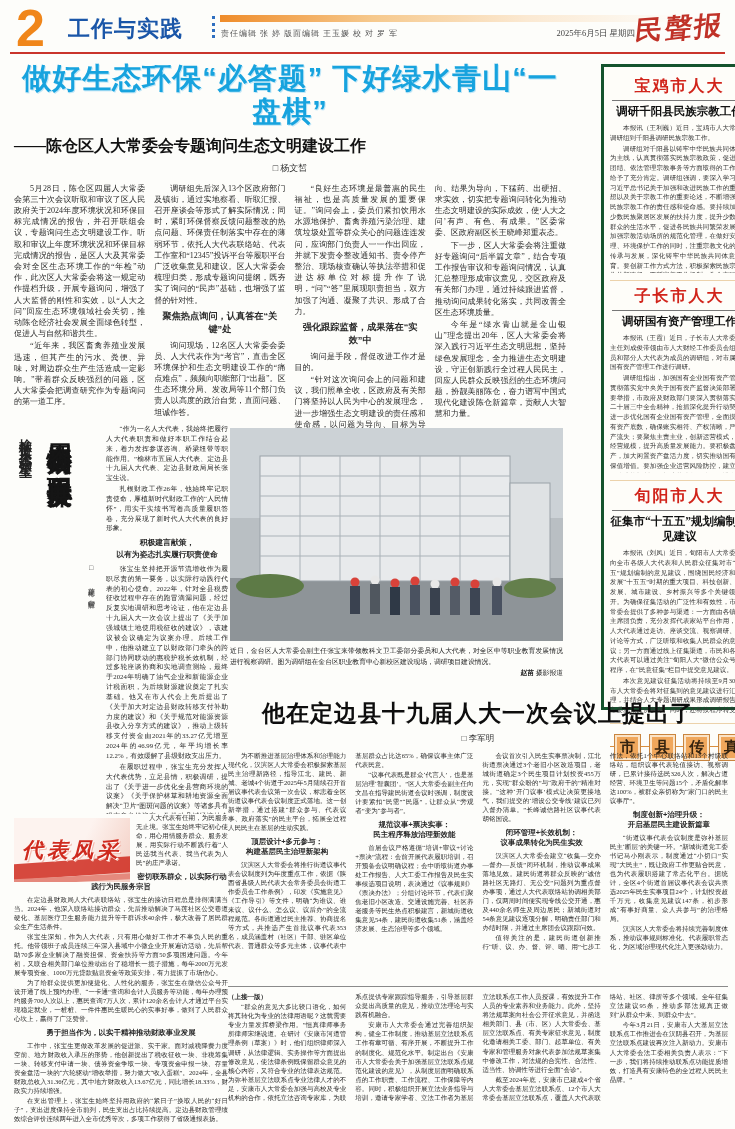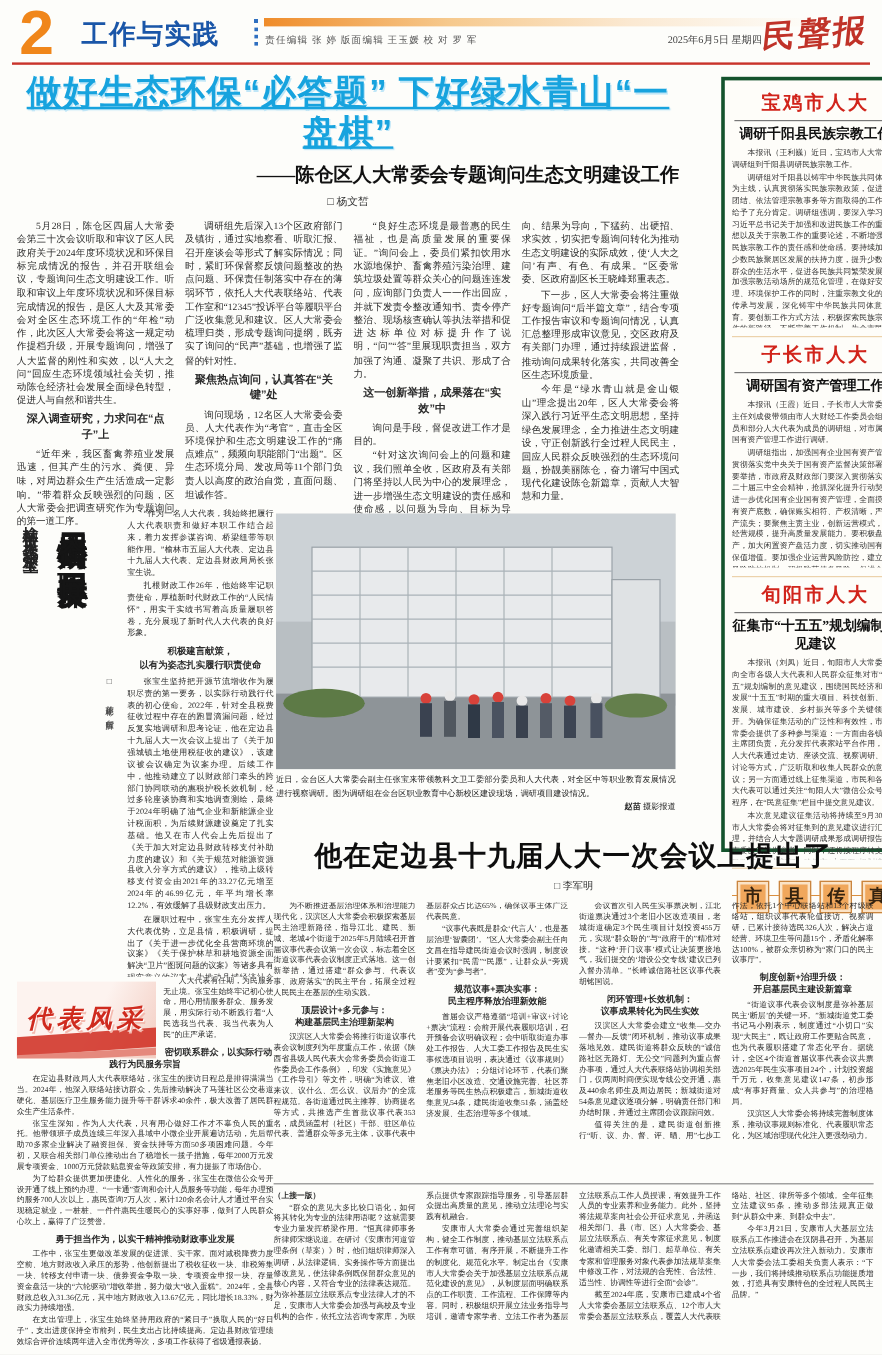--- a/index.html
+++ b/index.html
@@ -15,22 +15,22 @@
   .hdr-grad{position:absolute;left:220px;top:15px;width:460px;height:7px;
             background:linear-gradient(to right,#ef8c2a,#f6c98d,#fbe9d2,rgba(251,233,210,0));}
   .editors{position:absolute;left:221px;top:28px;font-size:8px;color:#555;letter-spacing:1px;}
   .hdr-date{position:absolute;right:100px;top:28px;font-size:8.5px;color:#444;}
   .masthead{position:absolute;right:12px;top:10px;font-size:27px;font-weight:bold;color:#c03228;
             transform:skewX(-10deg) rotate(-4deg);letter-spacing:2px;font-family:"Liberation Serif",serif;}
   
   .lead{position:absolute;left:14px;top:62px;width:552px;}
   .lead-hl{font-family:"Liberation Sans",sans-serif;font-weight:bold;font-size:29px;line-height:1.15;
            color:#17a3de;text-align:center;letter-spacing:1px;
-           text-shadow:1px 1px 0 #bfe6f7;text-decoration:underline;}
-  .lead-deck{font-size:16px;font-weight:bold;text-align:right;margin-top:7px;color:#111;}
+           text-shadow:1px 1px 0 #bfe6f7;}
+  .lead-deck{font-size:16px;font-weight:bold;text-align:left;margin-top:7px;color:#111;}
   .lead-author{font-size:9px;text-align:center;margin-top:5px;color:#333;}
   .lead-body{margin-top:8px;height:272px;overflow:hidden;column-count:4;column-gap:9px;
              font-size:8px;line-height:1.4;text-align:justify;color:#2a2a2a;}
   .para{text-indent:2em;margin:0 0 1px 0;}
   .para.bold{font-weight:bold;text-indent:0;}
   .sub{font-weight:bold;text-align:center;font-size:1.15em;margin:4px 0;white-space:pre-line;
        font-family:"Liberation Sans",sans-serif;}
   
   .sidebar{position:absolute;left:601px;top:64px;width:157px;height:646px;border:3px solid #14532d;
            box-sizing:border-box;padding:4px 6px;background:#fefdf9;}
@@ -100,27 +100,26 @@
   <div class="editors">责任编辑 张 婷  版面编辑 王玉媛  校 对 罗 军</div>
   <div class="hdr-date">2025年6月5日 星期四</div>
   <div class="masthead">民聲报</div>
 
   <div class="lead">
     <div class="lead-hl">做好生态环保“必答题” 下好绿水青山“一盘棋”</div>
     <div class="lead-deck">——陈仓区人大常委会专题询问生态文明建设工作</div>
     <div class="lead-author">□ 杨文皙</div>
     <div class="lead-body">
         <div class="para">5月28日，陈仓区四届人大常委会第三十次会议听取和审议了区人民政府关于2024年度环境状况和环保目标完成情况的报告，并召开联组会议，专题询问生态文明建设工作。听取和审议上年度环境状况和环保目标完成情况的报告，是区人大及其常委会对全区生态环境工作的“年检”动作，此次区人大常委会将这一规定动作提档升级，开展专题询问，增强了人大监督的刚性和实效，以“人大之问”回应生态环境领域社会关切，推动陈仓经济社会发展全面绿色转型，促进人与自然和谐共生。</div>
-        <div class="sub">深入调查研究，力求问在“点子”上</div>
         <div class="para">“近年来，我区畜禽养殖业发展迅速，但其产生的污水、粪便、异味，对周边群众生产生活造成一定影响。”带着群众反映强烈的问题，区人大常委会把调查研究作为专题询问的第一道工序。</div>
         <div class="para">调研组先后深入13个区政府部门及镇街，通过实地察看、听取汇报、召开座谈会等形式了解实际情况；同时，紧盯环保督察反馈问题整改的热点问题、环保责任制落实中存在的薄弱环节，依托人大代表联络站、代表工作室和“12345”投诉平台等履职平台广泛收集意见和建议。区人大常委会梳理归类，形成专题询问提纲，既夯实了询问的“民声”基础，也增强了监督的针对性。</div>
         <div class="sub">聚焦热点询问，认真答在“关键”处</div>
         <div class="para">询问现场，12名区人大常委会委员、人大代表作为“考官”，直击全区环境保护和生态文明建设工作的“痛点难点”，频频向职能部门“出题”。区生态环境分局、发改局等11个部门负责人以高度的政治自觉，直面问题、坦诚作答。</div>
         <div class="para">“良好生态环境是最普惠的民生福祉，也是高质量发展的重要保证。”询问会上，委员们紧扣饮用水水源地保护、畜禽养殖污染治理、建筑垃圾处置等群众关心的问题连连发问，应询部门负责人一一作出回应，并就下发责令整改通知书、责令停产整治、现场核查确认等执法举措和促进达标单位对标提升作了说明，“问”“答”里展现职责担当，双方加强了沟通、凝聚了共识、形成了合力。</div>
-        <div class="sub">这一创新举措，成果落在“实效”中</div>
+        <div class="sub">强化跟踪监督，成果落在“实效”中</div>
         <div class="para">询问是手段，督促改进工作才是目的。</div>
         <div class="para">“针对这次询问会上的问题和建议，我们照单全收，区政府及有关部门将坚持以人民为中心的发展理念，进一步增强生态文明建设的责任感和使命感，以问题为导向、目标为导向、结果为导向，下猛药、出硬招、求实效，切实把专题询问转化为推动生态文明建设的实际成效，使‘人大之问’有声、有色、有成果。”区委常委、区政府副区长王晓峰郑重表态。</div>
         <div class="para">下一步，区人大常委会将注重做好专题询问“后半篇文章”，结合专项工作报告审议和专题询问情况，认真汇总整理形成审议意见，交区政府及有关部门办理，通过持续跟进监督，推动询问成果转化落实，共同改善全区生态环境质量。</div>
         <div class="para">今年是“绿水青山就是金山银山”理念提出20年，区人大常委会将深入践行习近平生态文明思想，坚持绿色发展理念，全力推进生态文明建设，守正创新践行全过程人民民主，回应人民群众反映强烈的生态环境问题，扮靓美丽陈仓，奋力谱写中国式现代化建设陈仓新篇章，贡献人大智慧和力量。</div>
       </div>
   </div>
 
   <div class="sidebar">
     <div class="sbox">
       <div class="sbox-title">宝鸡市人大</div>

